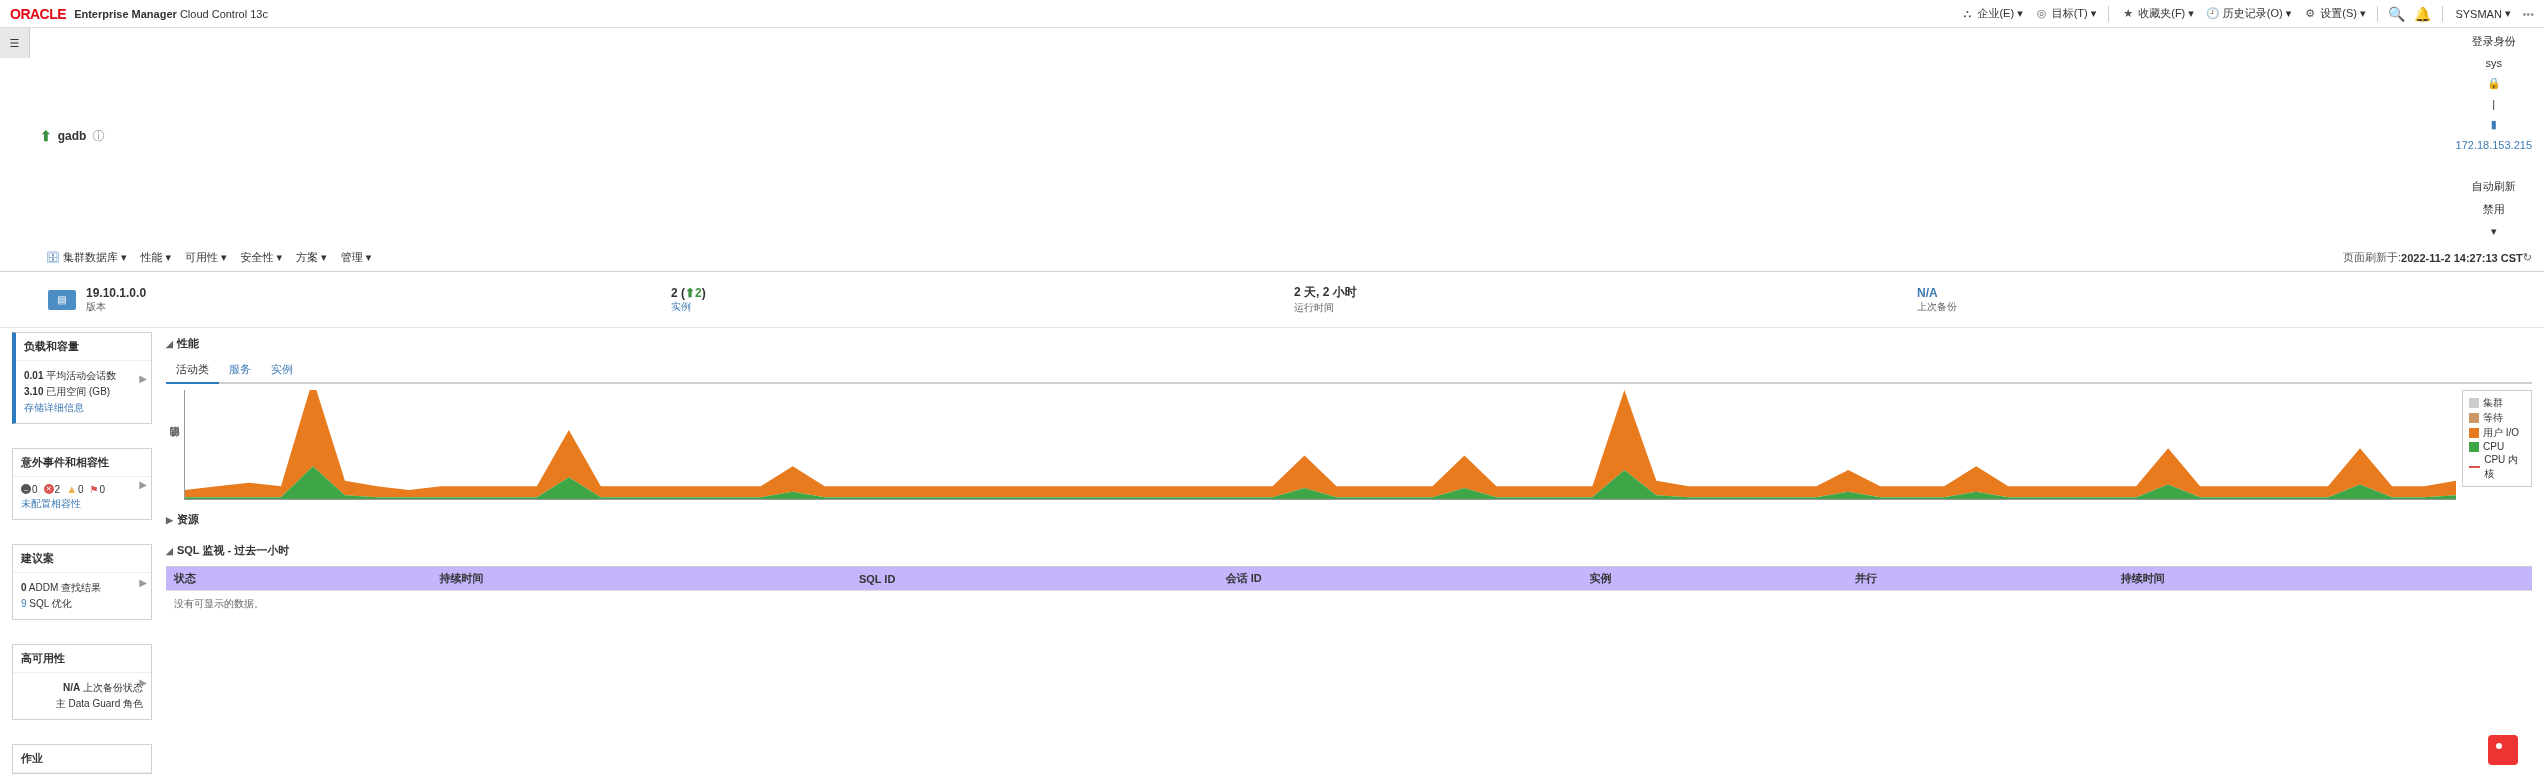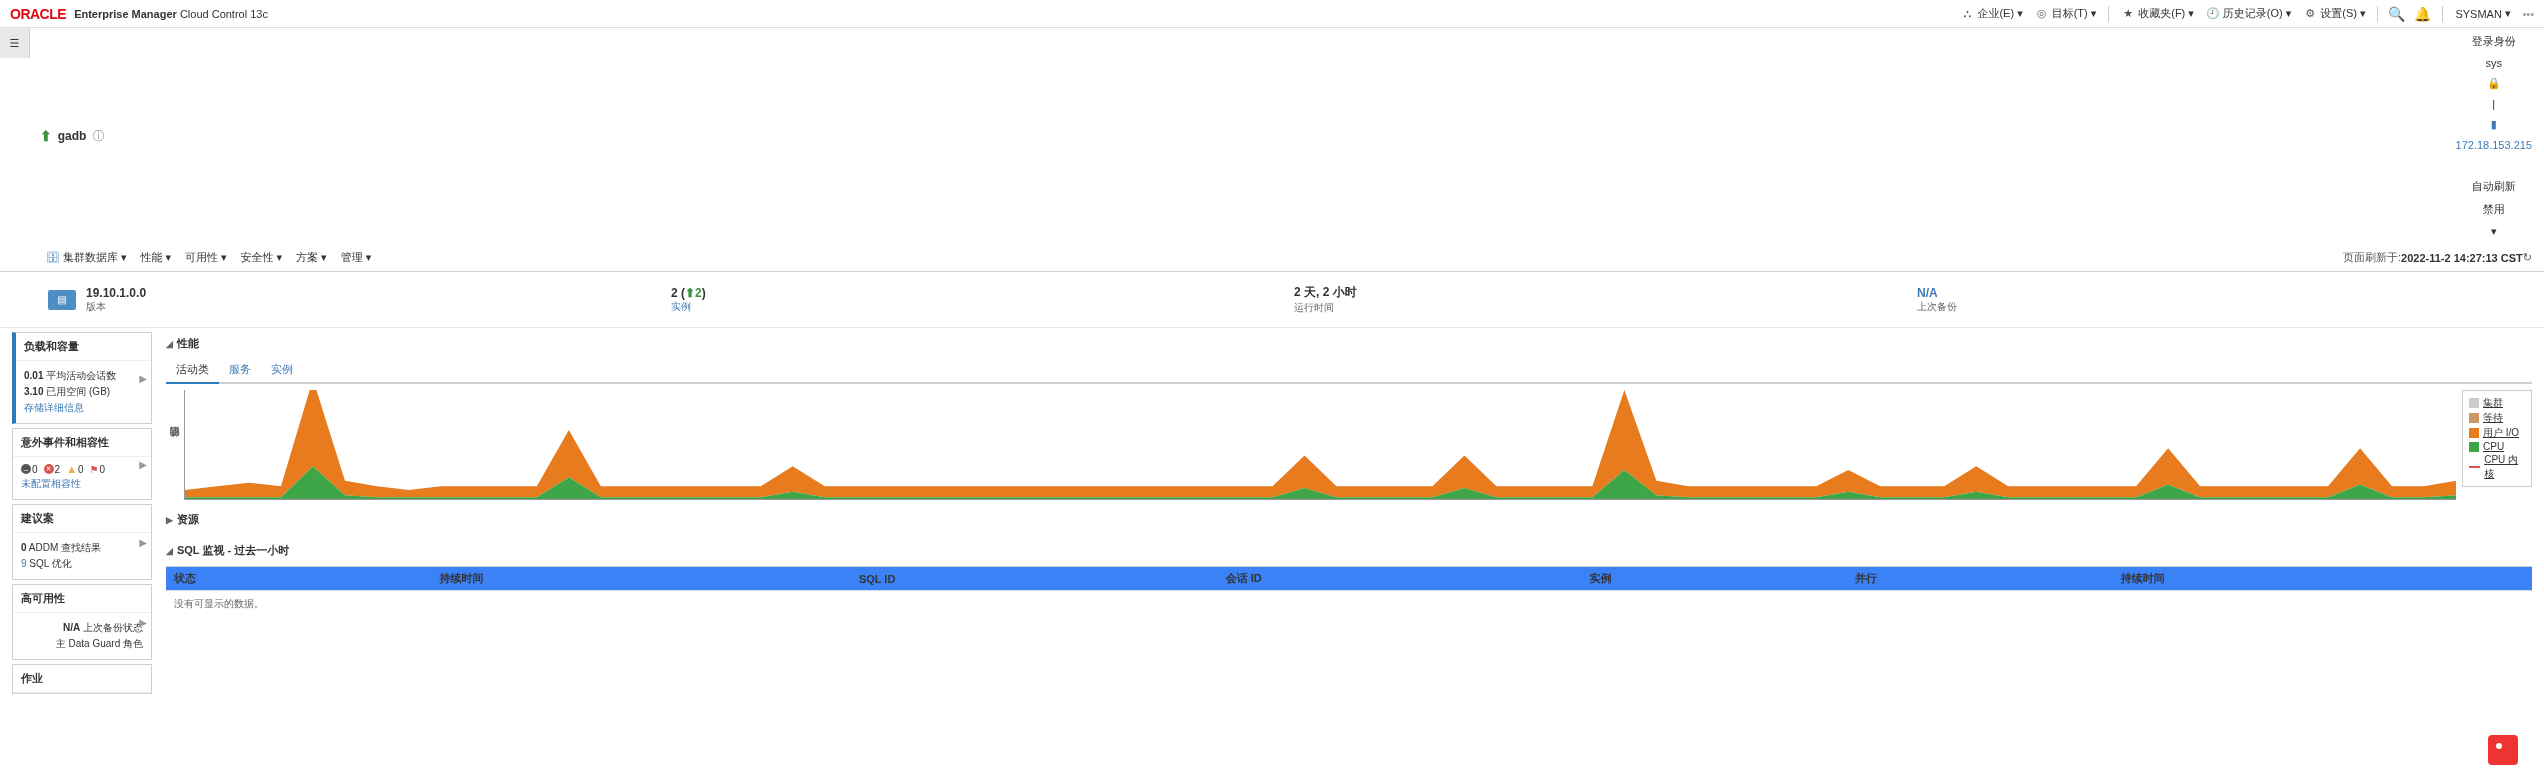--- a/index.html
+++ b/index.html
@@ -40,21 +40,21 @@
 .summary-row { display: flex; padding: 8px 12px 8px 40px; border-bottom: 1px solid #e5e5e5; }
 .summary-card { flex: 1; display: flex; align-items: center; gap: 10px; padding: 4px 8px; }
 .summary-icon { width: 28px; height: 20px; background: #4d8ec5; border-radius: 2px; display: flex; align-items: center; justify-content: center; color: #fff; font-size: 10px; }
 .summary-text { display: flex; flex-direction: column; }
 .summary-val { font-weight: bold; font-size: 12px; color: #333; }
 .summary-val .green { color: #3a913f; }
 .summary-lbl { font-size: 10px; color: #666; }
 
 
 .main { display: flex; padding: 0 0 0 12px; }
-.left-col { width: 140px; display: flex; flex-direction: column; gap: 4px; padding-top: 4px; }
+.left-col { width: 140px; display: flex; flex-direction: column; gap: 24px; padding-top: 4px; }
 .panel { border: 1px solid #d0d0d0; background: #fff; position: relative; }
 .panel.active { border-left: 4px solid #2d7bbf; }
 .panel-header { padding: 6px 8px; font-size: 11px; font-weight: bold; color: #333; border-bottom: 1px solid #eee; }
 .panel-body { padding: 6px 8px; font-size: 10px; color: #333; }
 .panel-row { margin: 2px 0; }
 .panel-row b { font-weight: bold; }
 .panel-link { color: #3e7ab5; cursor: pointer; }
 .panel-expand { position: absolute; right: 4px; top: 50%; transform: translateY(-50%); color: #999; cursor: pointer; font-size: 10px; }
 .status-icons { display: flex; align-items: center; gap: 6px; }
 .si { display: flex; align-items: center; gap: 1px; }
@@ -71,28 +71,28 @@
 .tab { padding: 5px 10px; font-size: 11px; cursor: pointer; color: #3e7ab5; position: relative; }
 .tab.active { color: #333; }
 .tab.active::after { content: ''; position: absolute; left: 0; right: 0; bottom: -2px; height: 2px; background: #2d7bbf; }
 
 
 .chart-wrap { display: flex; margin-top: 6px; }
 .chart-ylabel { writing-mode: vertical-rl; transform: rotate(180deg); font-size: 10px; color: #666; padding: 0 2px; text-align: center; }
 .chart-area { flex: 1; position: relative; height: 110px; border-left: 1px solid #999; border-bottom: 1px solid #999; }
 .chart-svg { width: 100%; height: 100%; display: block; }
 .chart-legend { width: 70px; border: 1px solid #ccc; padding: 4px 6px; font-size: 10px; margin-left: 6px; align-self: flex-start; }
-.legend-item { display: flex; align-items: center; gap: 4px; margin: 1px 0; text-decoration: underline; }
+.legend-item { display: flex; align-items: center; gap: 4px; margin: 1px 0; }
 .legend-sw { width: 10px; height: 10px; }
 .legend-line { width: 12px; height: 0; border-top: 2px solid #d9534f; }
 .xaxis { display: flex; justify-content: space-between; font-size: 9px; color: #666; padding: 2px 0 0 20px; }
 
 
 .sql-table { width: 100%; border-collapse: collapse; margin-top: 4px; border-top: 1px solid #ccc; }
-.sql-table th { text-align: left; font-size: 11px; font-weight: bold; padding: 4px 8px; border-bottom: 1px solid #ddd; background: #3b82f6; }
+.sql-table th { text-align: left; font-size: 11px; font-weight: bold; padding: 4px 8px; border-bottom: 1px solid #ddd; background: #c4b5fd; }
 .sql-table td { padding: 6px 8px; font-size: 10px; color: #666; }
 
 .watermark { position: fixed; right: 20px; bottom: 10px; font-size: 28px; font-weight: bold; color: rgba(0,0,0,0.55); font-style: italic; pointer-events: none; }
 .watermark-icon { display:inline-block; width:30px; height:30px; background:#e33; border-radius:4px; vertical-align:middle; margin-right:6px; position:relative; }
 .watermark-icon::before { content:''; position:absolute; width:6px; height:6px; background:#fff; border-radius:50%; top:8px; left:8px; }
 </style>
 </head>
 <body>
 
 <div class="topbar">

